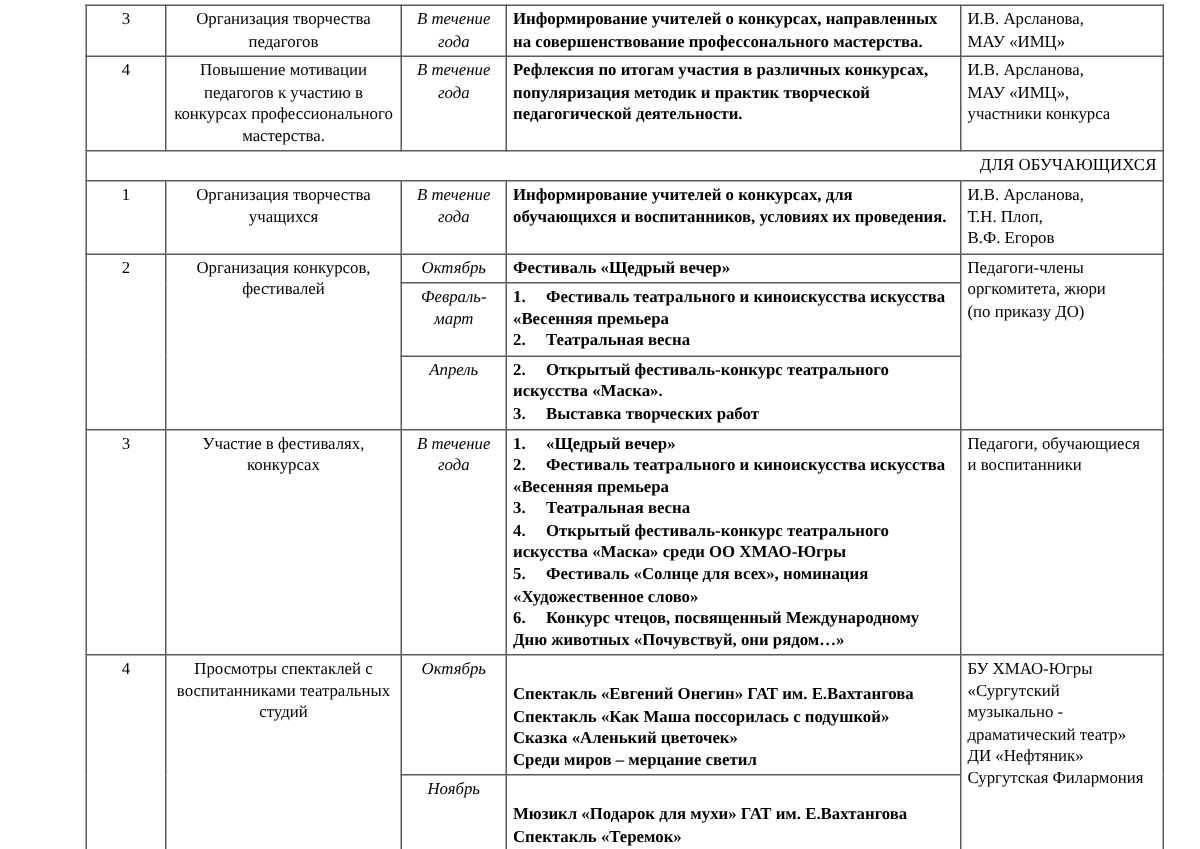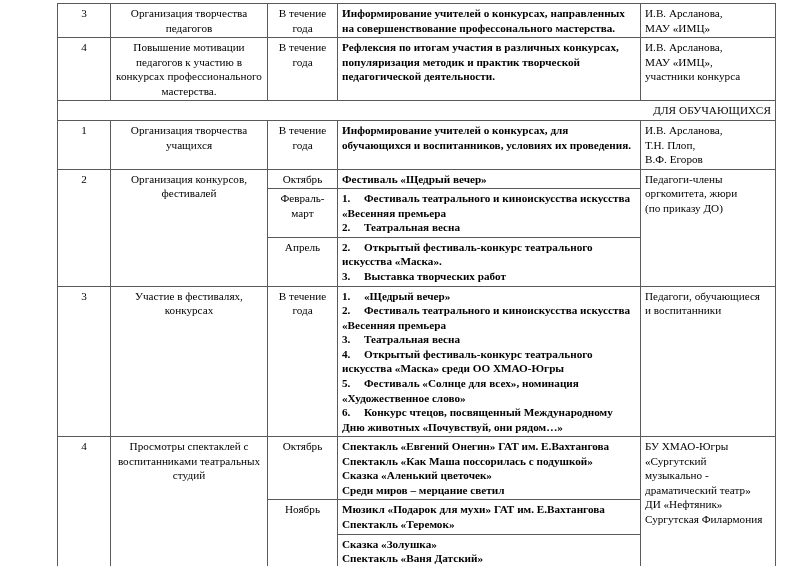--- a/index.html
+++ b/index.html
@@ -38,21 +38,21 @@
   }
   
   col.c-num    { width: 53px; }
   col.c-act    { width: 157px; }
   col.c-per    { width: 70px; }
   col.c-desc   { width: 303px; }
   col.c-resp   { width: 135px; }
 
   td.num      { text-align: center; }
   td.act      { text-align: center; }
-  td.per      { text-align: center; }
+  td.per      { text-align: center; font-style: italic; }
   td.desc     { text-align: left; font-weight: bold; }
   td.resp     { text-align: left; }
 
   td.section-band {
     font-weight: normal;
     text-align: right;
     padding: 1px 4px 2px 4px;
     letter-spacing: 0.1px;
   }
 
@@ -70,21 +70,21 @@
     display: inline-block;
     width: 22px;
   }
   .plainline { display: block; }
   .sub-split {
     border: 0;
     border-top: 1px solid #5a5a5a;
     margin: 2px -4px 2px -4px;
     height: 0;
   }
-  .desc-block { display: block; }
+  .desc-block { display: block; margin-top: 17px; }
 </style>
 </head>
 <body>
 
 <div id="page">
 
   <table class="doc-table">
     <colgroup>
       <col class="c-num">
         <col class="c-act">

